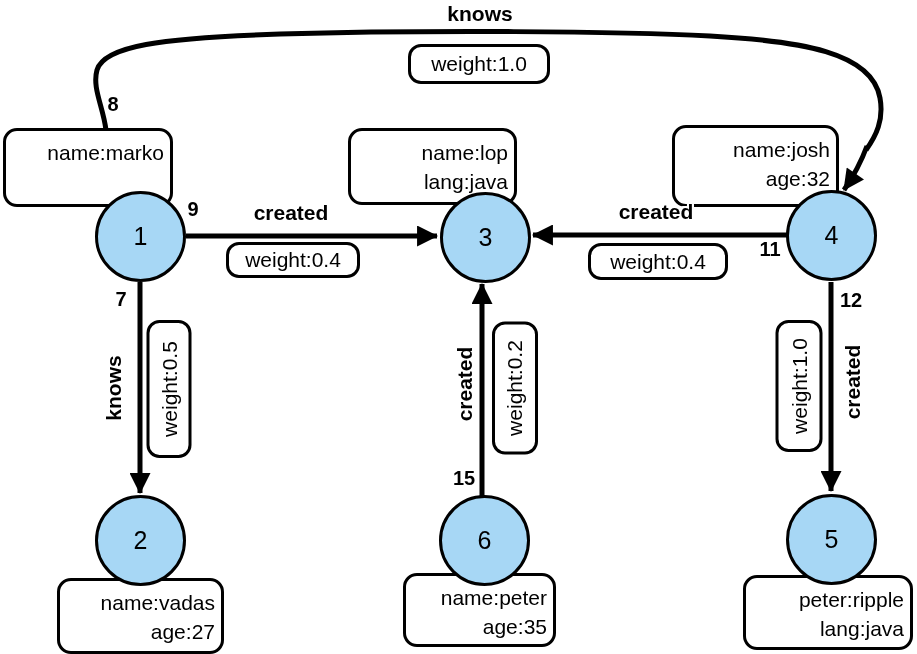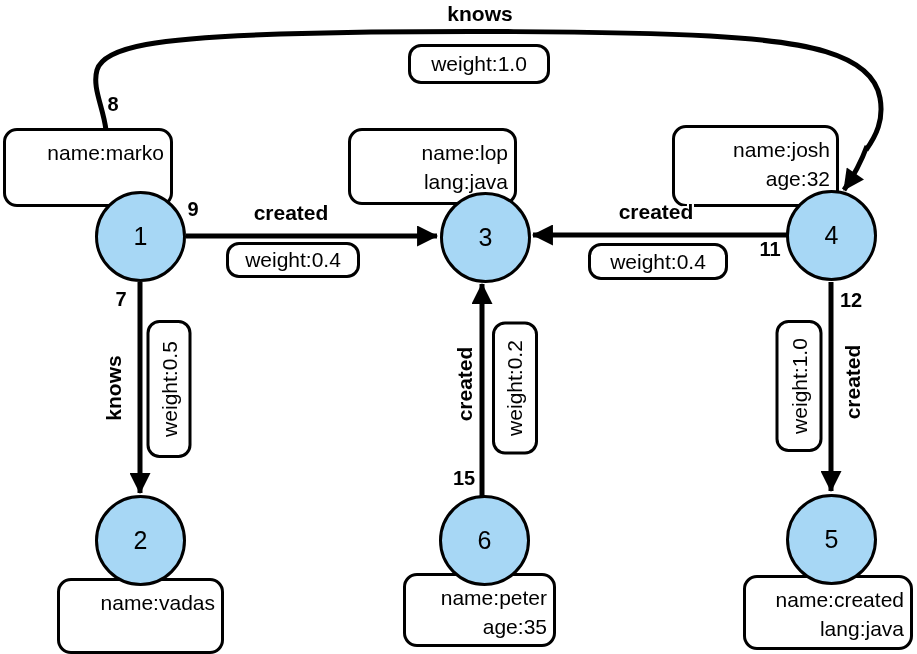--- a/index.html
+++ b/index.html
@@ -87,27 +87,28 @@
   <div class="propbox" style="left:348px;top:128px;width:169px;height:77px">
     <div>name:lop</div>
     <div>lang:java</div>
   </div>
   <div class="propbox" style="left:672px;top:125px;width:167px;height:82px">
     <div>name:josh</div>
     <div>age:32</div>
   </div>
   <div class="propbox" style="left:57px;top:578px;width:167px;height:76px">
     <div>name:vadas</div>
+    <div>age:27</div>
   </div>
   <div class="propbox" style="left:403px;top:573px;width:153px;height:74px">
     <div>name:peter</div>
     <div>age:35</div>
   </div>
   <div class="propbox" style="left:743px;top:575px;width:170px;height:75px">
-    <div>name:created</div>
+    <div>peter:ripple</div>
     <div>lang:java</div>
   </div>
 
   <div class="wbox" style="left:408px;top:44px;width:142px;height:40px">
     <span>weight:1.0</span>
   </div>
   <div class="wbox" style="left:226px;top:242px;width:134px;height:36px">
     <span>weight:0.4</span>
   </div>
   <div class="wbox" style="left:588px;top:243px;width:140px;height:37px">

